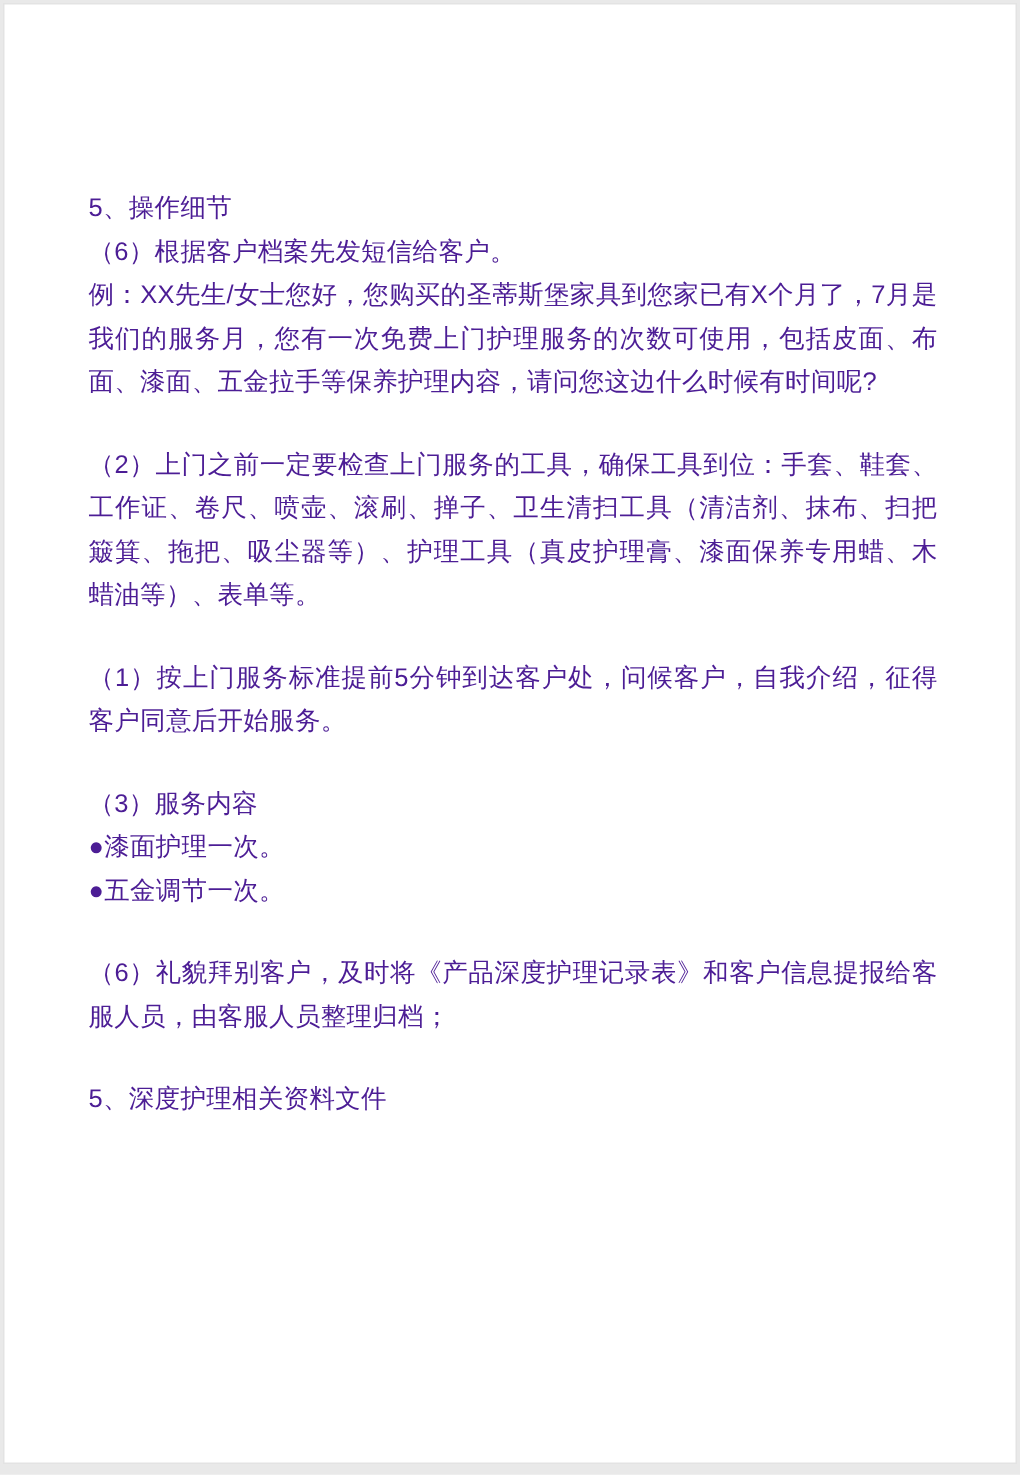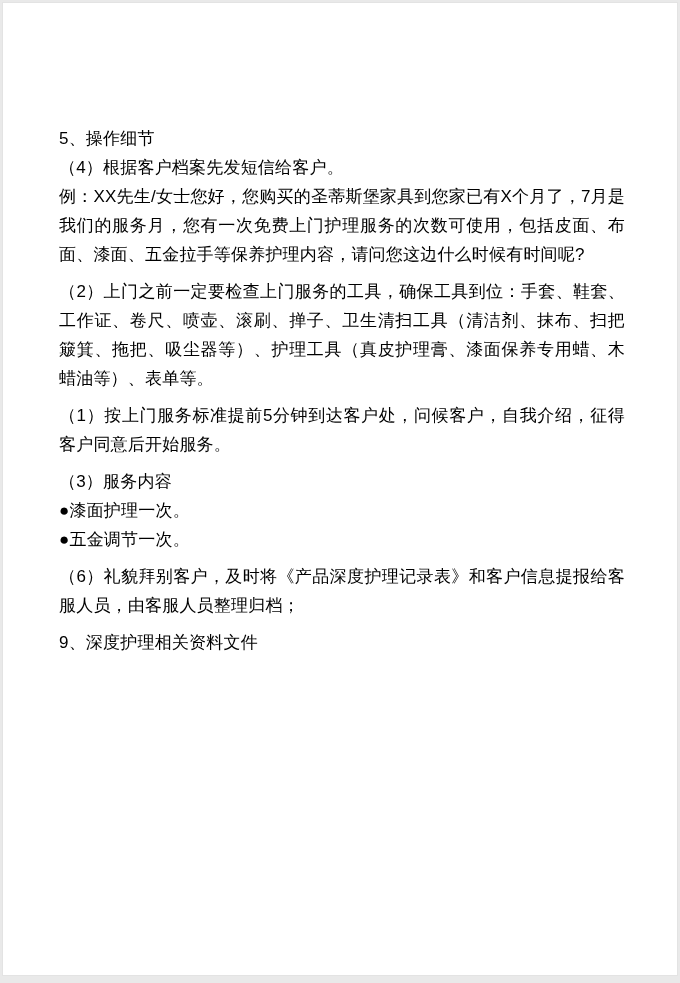--- a/index.html
+++ b/index.html
@@ -25,56 +25,56 @@
     bottom: 7px;
     background: #ffffff;
     border: 1px solid #e3e3e3;
     box-sizing: border-box;
   }
   .content {
     position: absolute;
     left: 56px;
     top: 121px;
     width: 566px;
-    color: #000000;
+    color: #4c1d95;
     font-size: 17px;
     line-height: 29px;
     letter-spacing: 0.2px;
   }
   .para {
     margin: 0;
     text-align: justify;
     text-justify: inter-ideograph;
   }
   .gap-top {
-    margin-top: 8px;
+    margin-top: 26px;
   }
 </style>
 </head>
 <body>
 
 <div class="canvas">
   <div class="page">
     <div class="content">
 
       <p class="para">5、操作细节</p>
 
-      <p class="para">（4）根据客户档案先发短信给客户。</p>
+      <p class="para">（6）根据客户档案先发短信给客户。</p>
 
       <p class="para">例：XX先生/女士您好，您购买的圣蒂斯堡家具到您家已有X个月了，7月是我们的服务月，您有一次免费上门护理服务的次数可使用，包括皮面、布面、漆面、五金拉手等保养护理内容，请问您这边什么时候有时间呢?</p>
 
       <p class="para gap-top">（2）上门之前一定要检查上门服务的工具，确保工具到位：手套、鞋套、工作证、卷尺、喷壶、滚刷、掸子、卫生清扫工具（清洁剂、抹布、扫把簸箕、拖把、吸尘器等）、护理工具（真皮护理膏、漆面保养专用蜡、木蜡油等）、表单等。</p>
 
       <p class="para gap-top">（1）按上门服务标准提前5分钟到达客户处，问候客户，自我介绍，征得客户同意后开始服务。</p>
 
       <p class="para gap-top">（3）服务内容</p>
 
       <p class="para">●漆面护理一次。</p>
       <p class="para">●五金调节一次。</p>
 
 
       <p class="para gap-top">（6）礼貌拜别客户，及时将《产品深度护理记录表》和客户信息提报给客服人员，由客服人员整理归档；</p>
 
-      <p class="para gap-top">9、深度护理相关资料文件</p>
+      <p class="para gap-top">5、深度护理相关资料文件</p>
 
     </div>
   </div>
 </div>
 
 </body></html>

